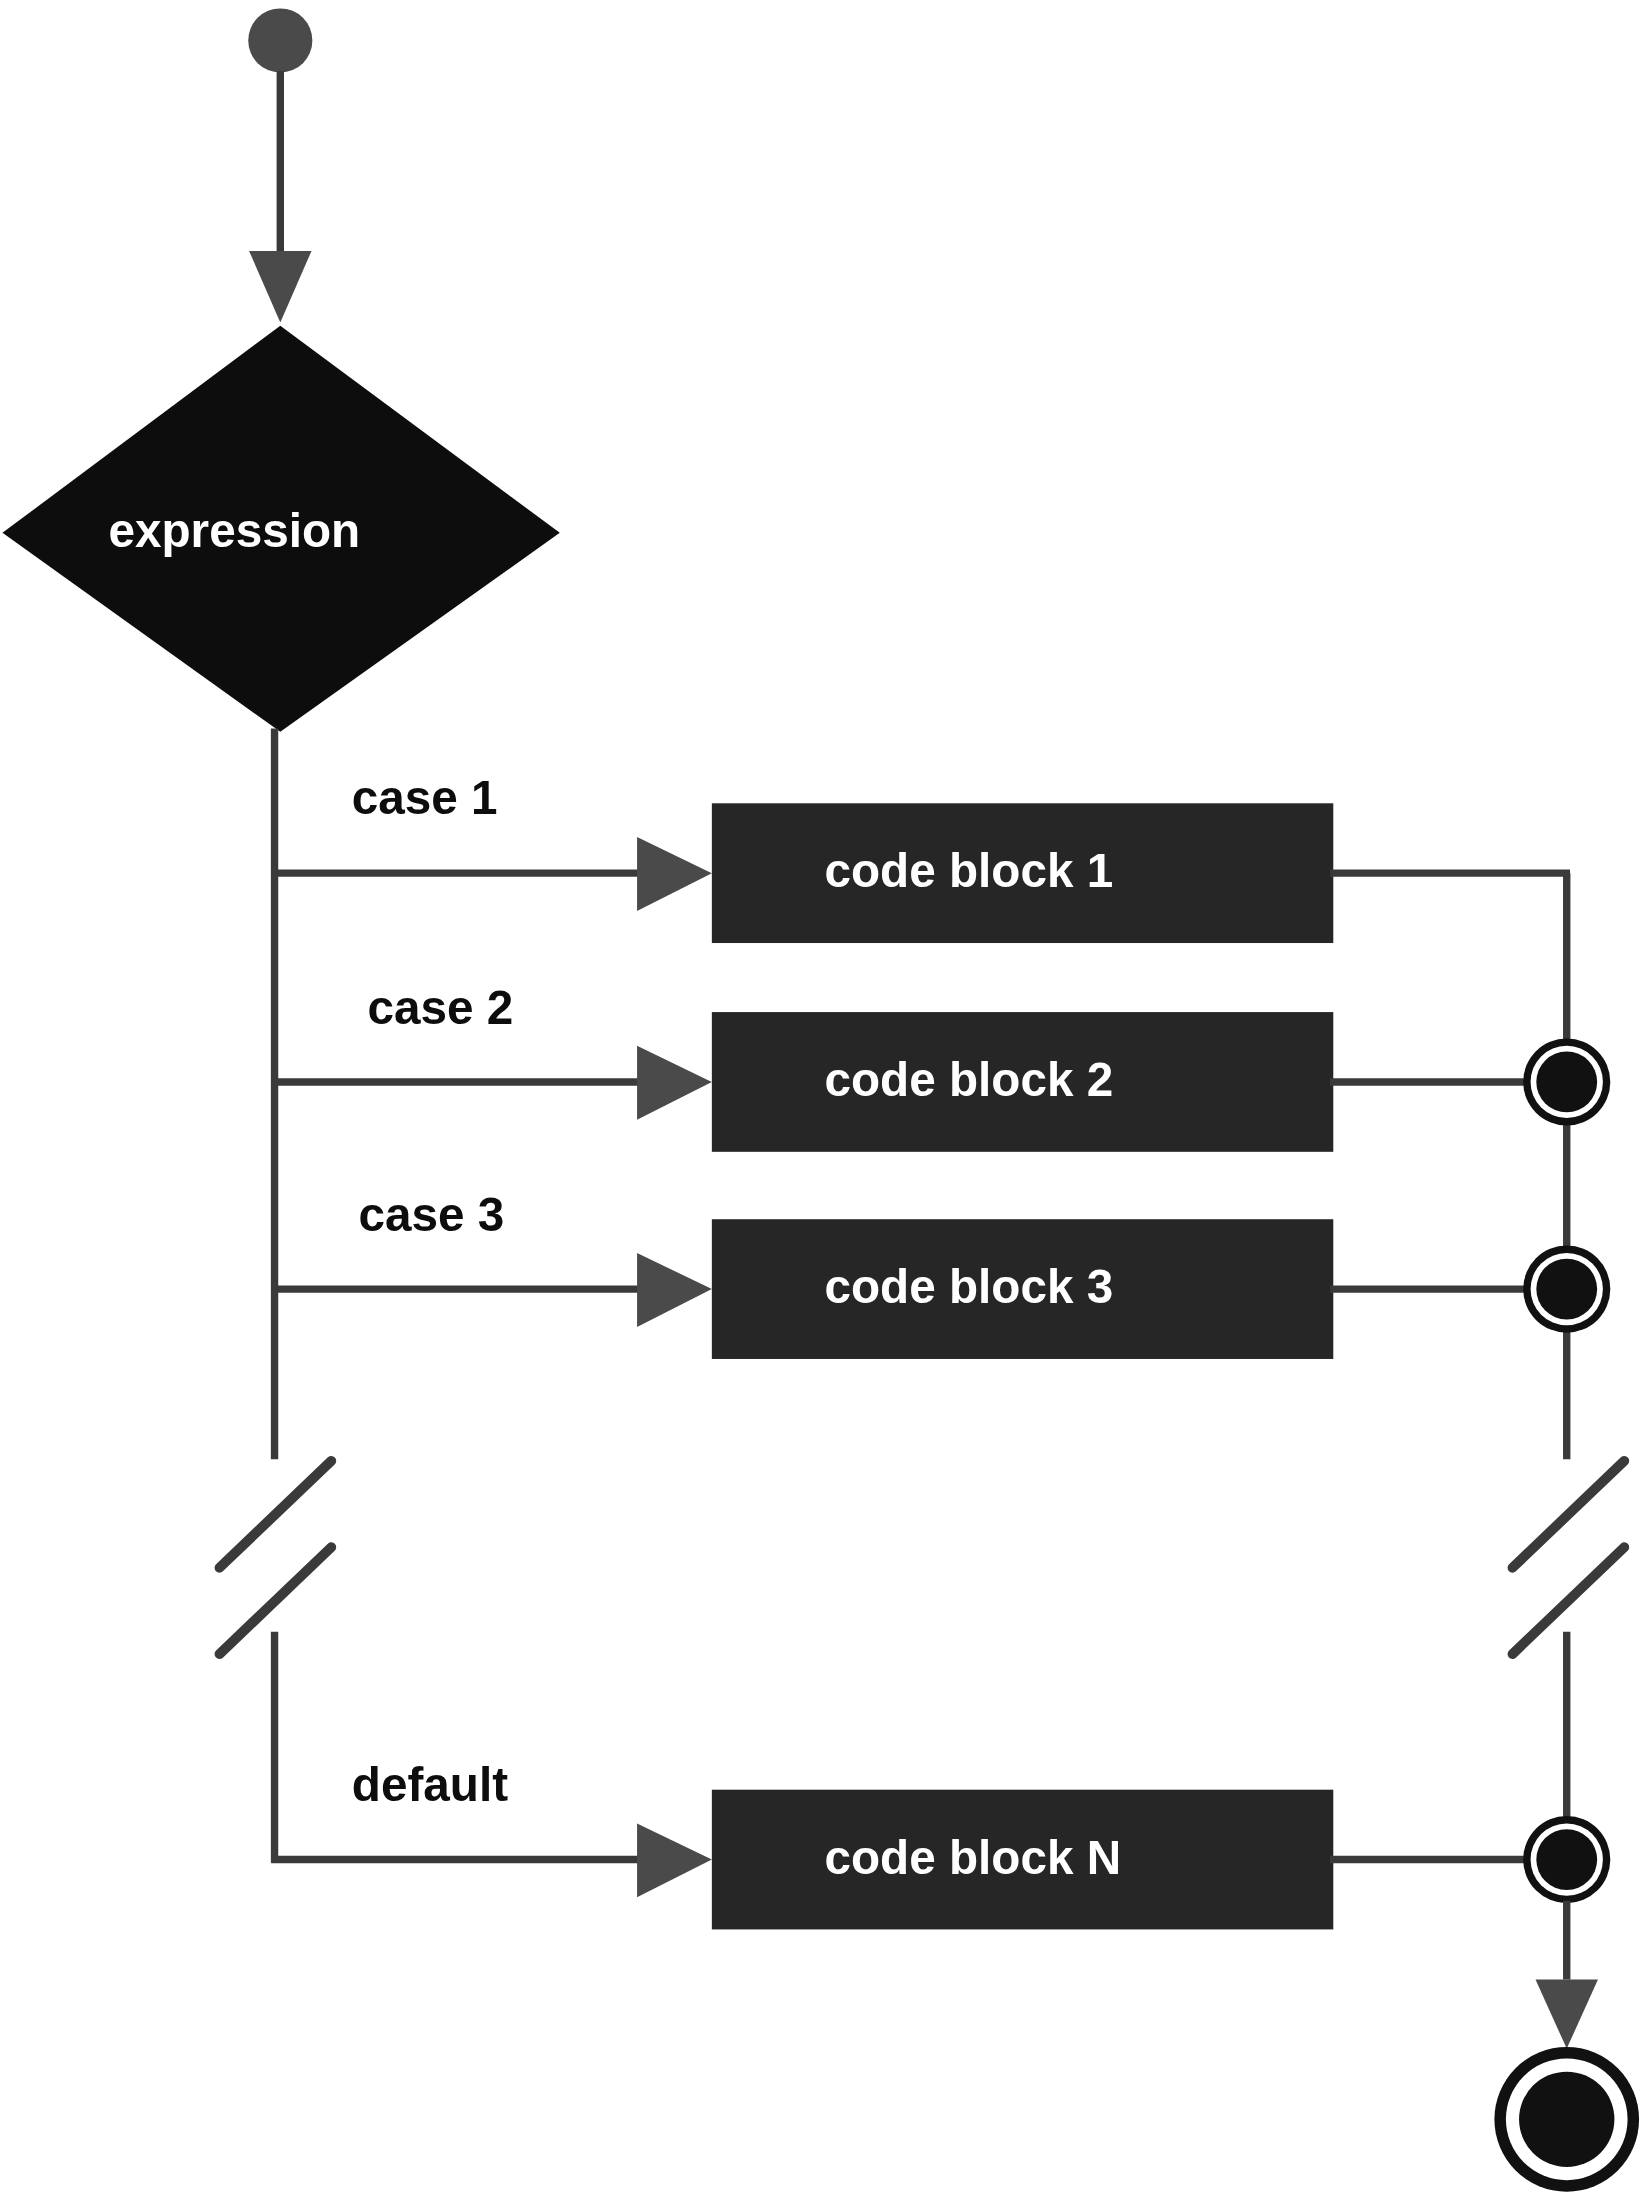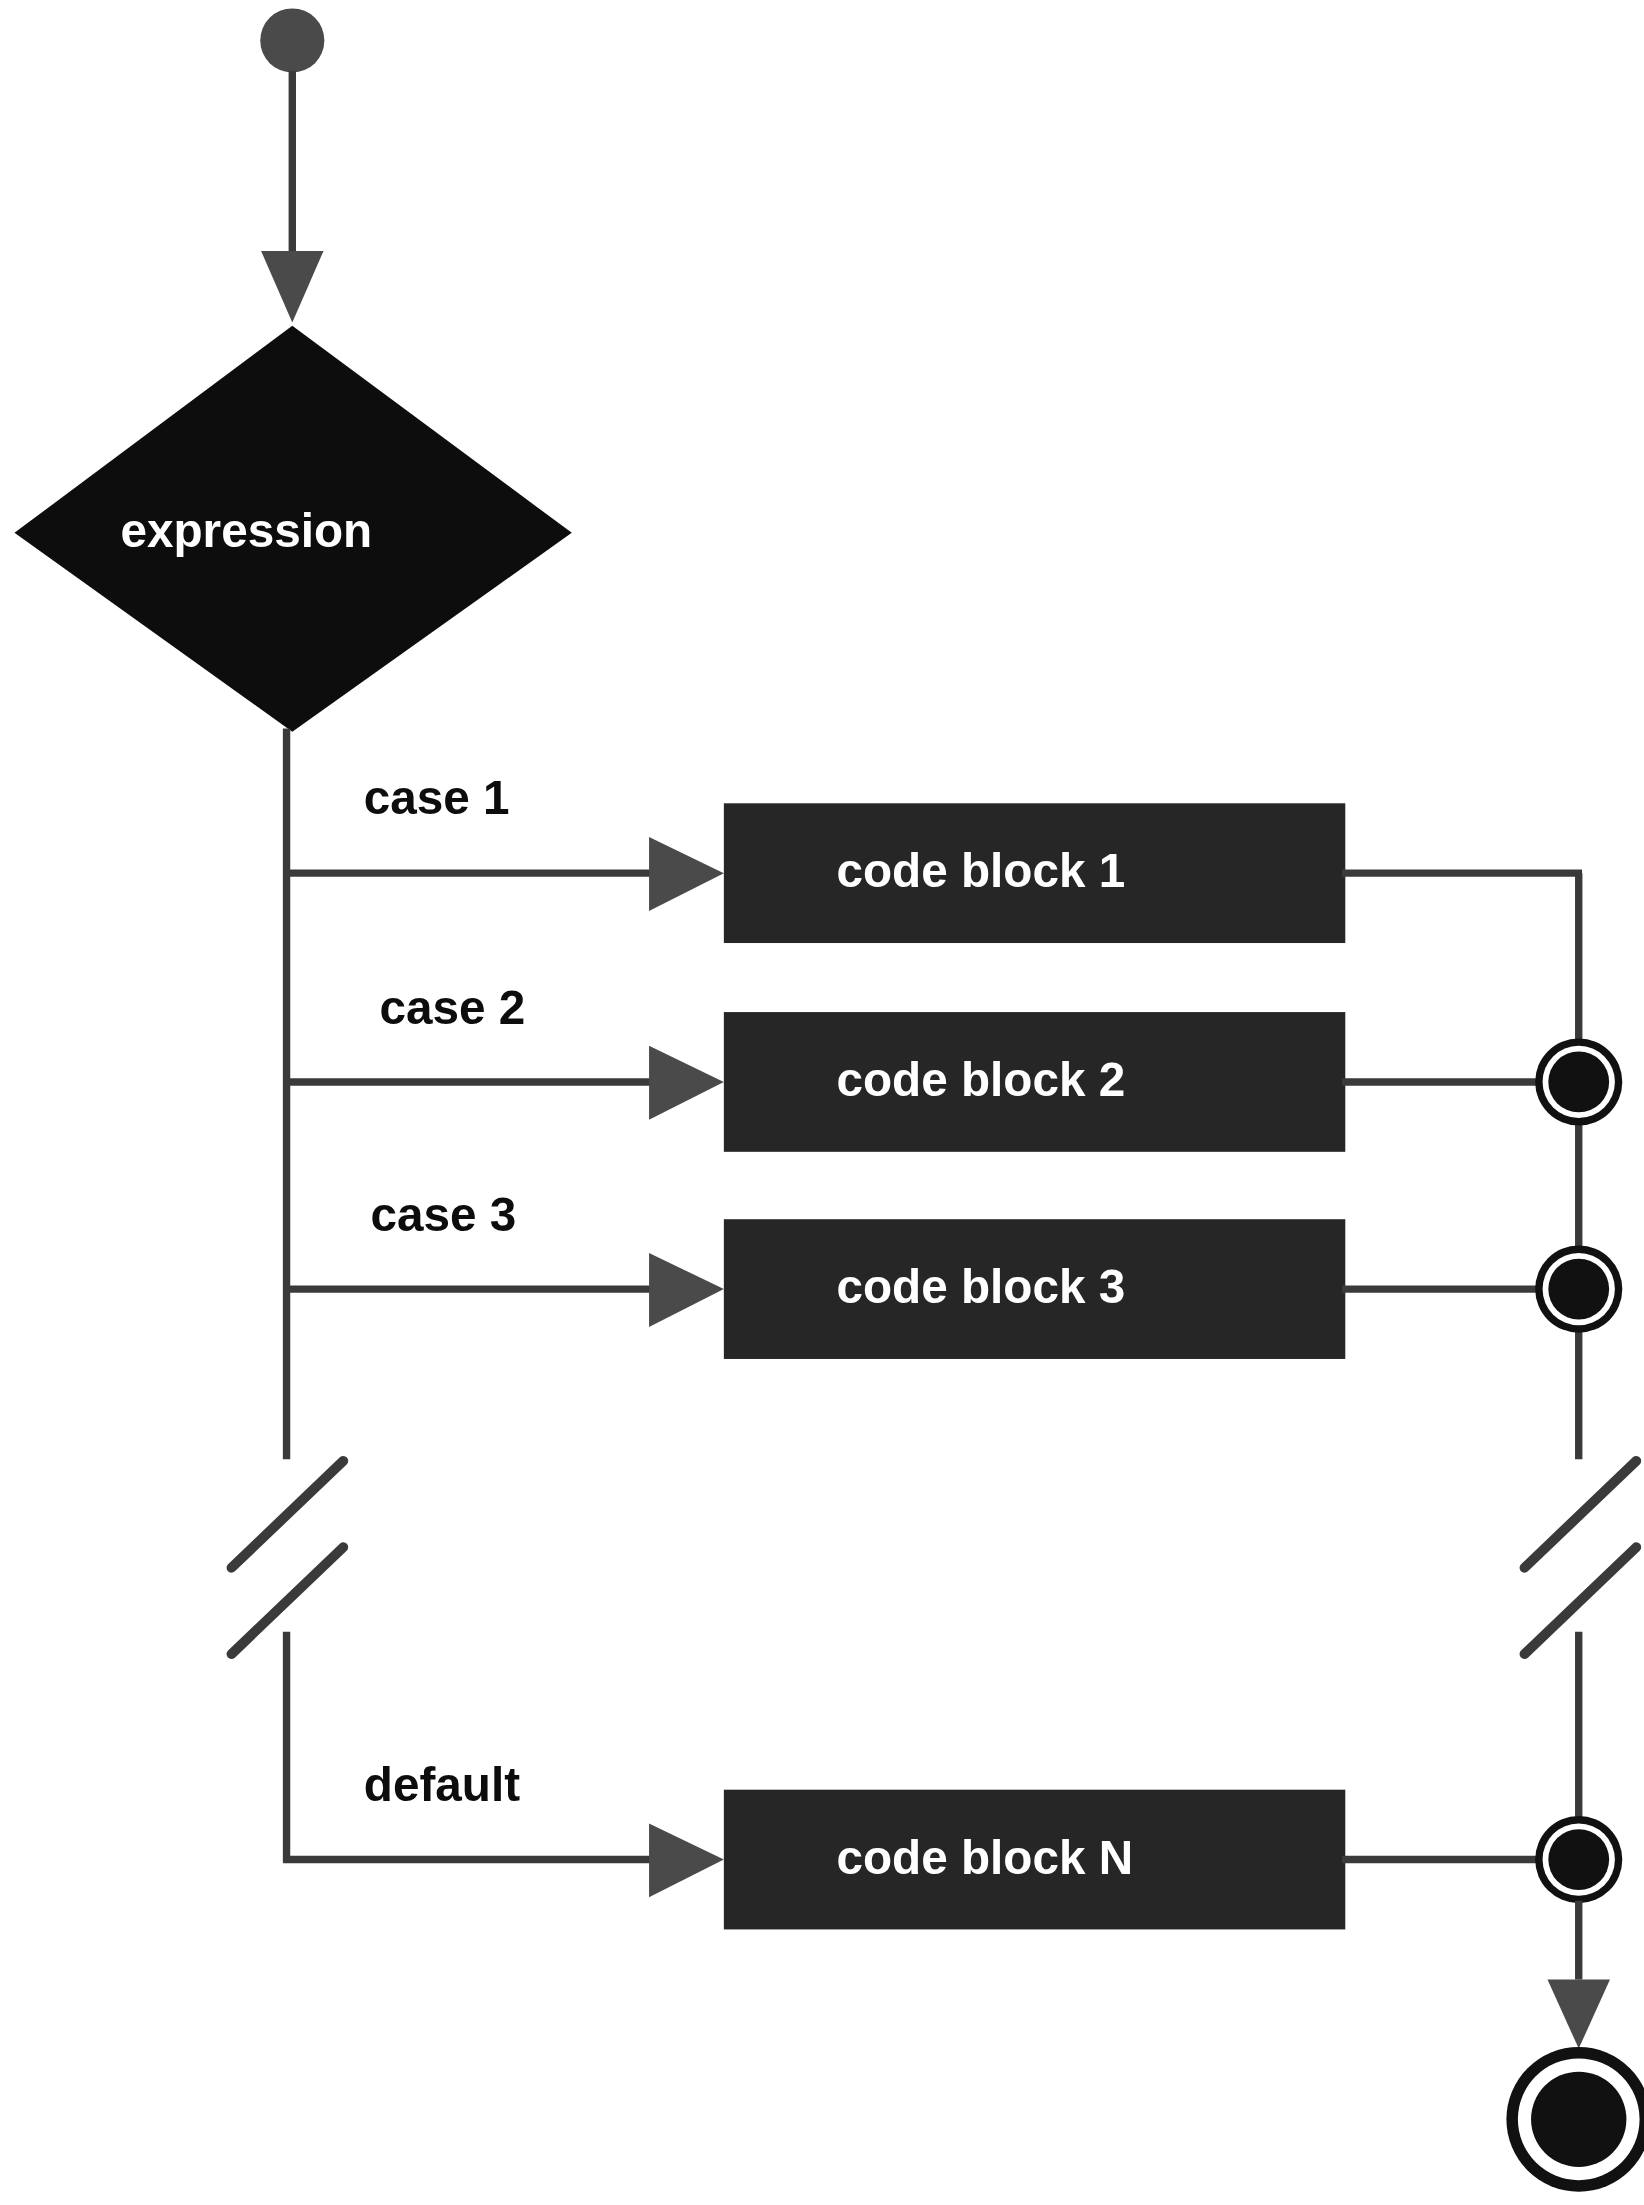--- a/index.html
+++ b/index.html
@@ -2,21 +2,21 @@
 <html style="font-size:13px"><head>
 <meta charset="utf-8">
 <title>UML Switch Activity Diagram</title>
 <style>
   html,body{margin:0;padding:0;background:#ffffff;}
   body{
     font-family:"Liberation Sans","DejaVu Sans",sans-serif;
     width:1644px;height:2205px;
     position:relative;overflow:hidden;
   }
-  #stage{position:absolute;left:12px;top:0;width:1400px;height:2205px;}
+  #stage{position:absolute;left:0;top:0;width:1400px;height:2205px;}
   svg#diagram{display:block;width:1644px;height:2205px;}
 
   .node-label{
     font-family:"Liberation Sans","DejaVu Sans",sans-serif;
     font-weight:bold;
     fill:#ffffff;
     font-size:58px;
     dominant-baseline:middle;
   }
   .guard-label{

